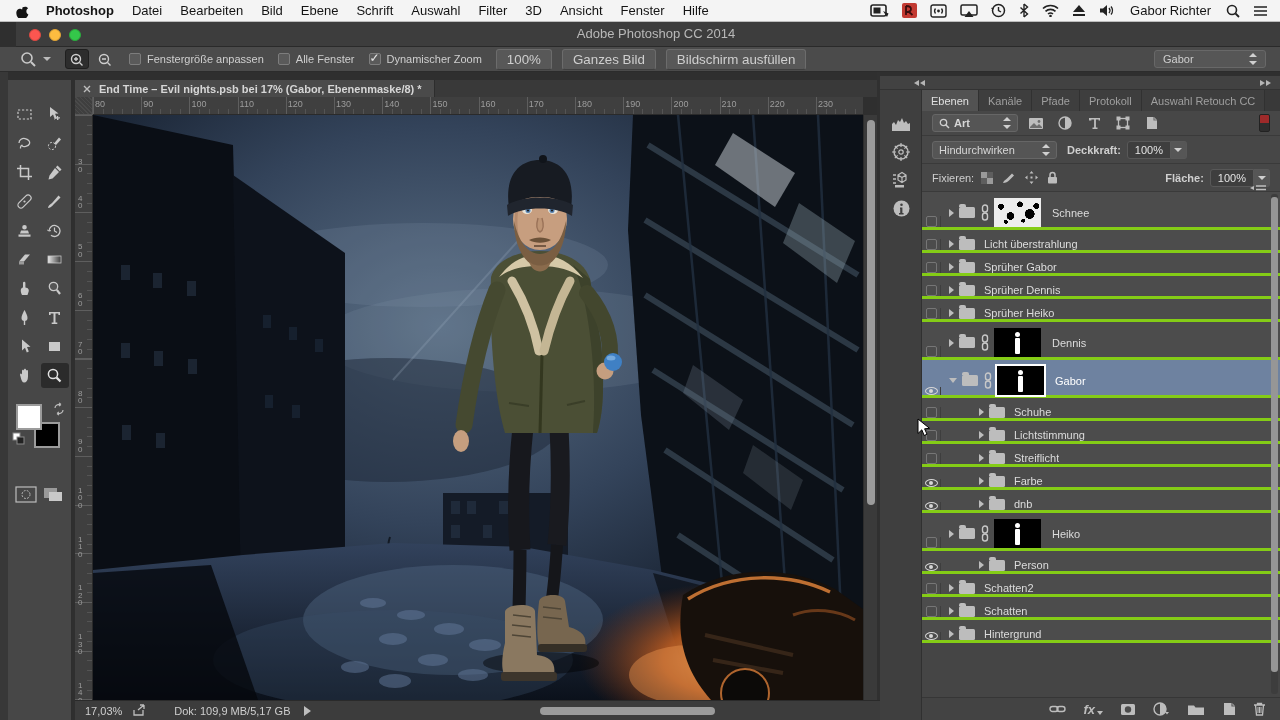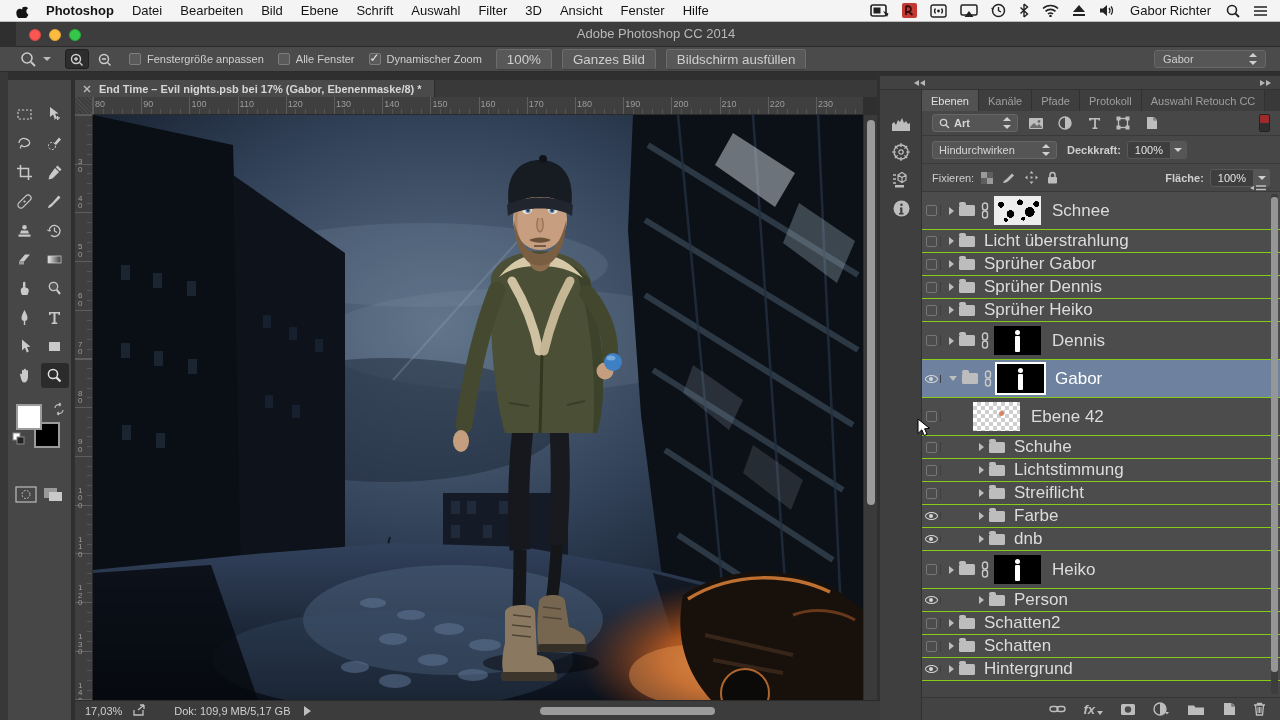--- a/index.html
+++ b/index.html
@@ -98,21 +98,21 @@
   #blend-select{width:125px;justify-content:space-between}
   .vallabel{margin-left:10px;font-weight:bold}
   .valbox{margin-left:6px;background:#3e3e3e;border:1px solid #585858;border-radius:3px 0 0 3px;height:18px;display:flex;align-items:center;padding:0 7px;color:#e3e3e3}
   .valdrop{width:16px;height:18px;background:#565656;border:1px solid #585858;border-left:none;border-radius:0 3px 3px 0;display:flex;align-items:center;justify-content:center}
   .valdrop::after{content:"";border-left:4px solid transparent;border-right:4px solid transparent;border-top:4px solid #cfcfcf}
   #lockrow{height:28px}
   .lockicons{display:flex;align-items:center;gap:9px;margin-left:7px}
 
   
   #layers{position:absolute;left:0;top:102px;width:358px;height:505px;background:#454545;overflow:hidden}
-  .lrow{display:flex;align-items:center;height:23px;background:#4c4c4c;border-bottom:1px solid #84cc16;font-size:17px;color:#dcdcdc}
+  .lrow{display:flex;align-items:flex-end;height:23px;background:#4c4c4c;border-bottom:3px solid #84cc16;font-size:11px;color:#dcdcdc}
   .lrow.tall{height:38px}
   .lrow.sel{background:#6e82a0;color:#fff}
   .well{width:19px;flex:none;border-right:1px solid #3e3e3e;display:flex;align-items:center;justify-content:center}
   .eye{width:13px;height:8px;border:1.5px solid #d6d6d6;border-radius:50%;position:relative;display:inline-block}
   .eye::after{content:"";position:absolute;left:50%;top:50%;transform:translate(-50%,-50%);width:4px;height:4px;border-radius:50%;background:#d6d6d6}
   .ebox{width:11px;height:11px;border:1px solid #767676;border-radius:2px;display:inline-block}
   .rowc{display:flex;align-items:center;flex:1;min-width:0}
   .lrow.ind .rowc{padding-left:30px}
   .disc{width:0;height:0;margin-left:8px;flex:none}
   .disc-c{border-left:5px solid #bdbdbd;border-top:4px solid transparent;border-bottom:4px solid transparent}
@@ -902,31 +902,20 @@
           <span class="chain">
             <svg width="10" height="17" viewBox="0 0 10 17">
               <rect x="2.5" y="1" width="5" height="7" rx="2.5" fill="none" stroke="#c8c8c8" stroke-width="1.4"></rect>
               <rect x="2.5" y="9" width="5" height="7" rx="2.5" fill="none" stroke="#c8c8c8" stroke-width="1.4"></rect>
             </svg>
           </span>
           <span class="thumb msel thumb-figure"></span>
           <span class="lname">Gabor</span>
         </span>
       </div>
-      <div class="lrow tall ind">
-        <span class="well">
-
-          <span class="ebox"></span>
-        </span>
-        <span class="rowc">
-
-          <span class="thumb thumb-checker"></span>
-          <span class="lname">Ebene 42</span>
-        </span>
-      </div>
       <div class="lrow ind">
         <span class="well">
 
           <span class="ebox"></span>
         </span>
         <span class="rowc">
           <span class="disc disc-c"></span>
           <span class="folder"></span>
 
           <span class="lname">Schuhe</span>

